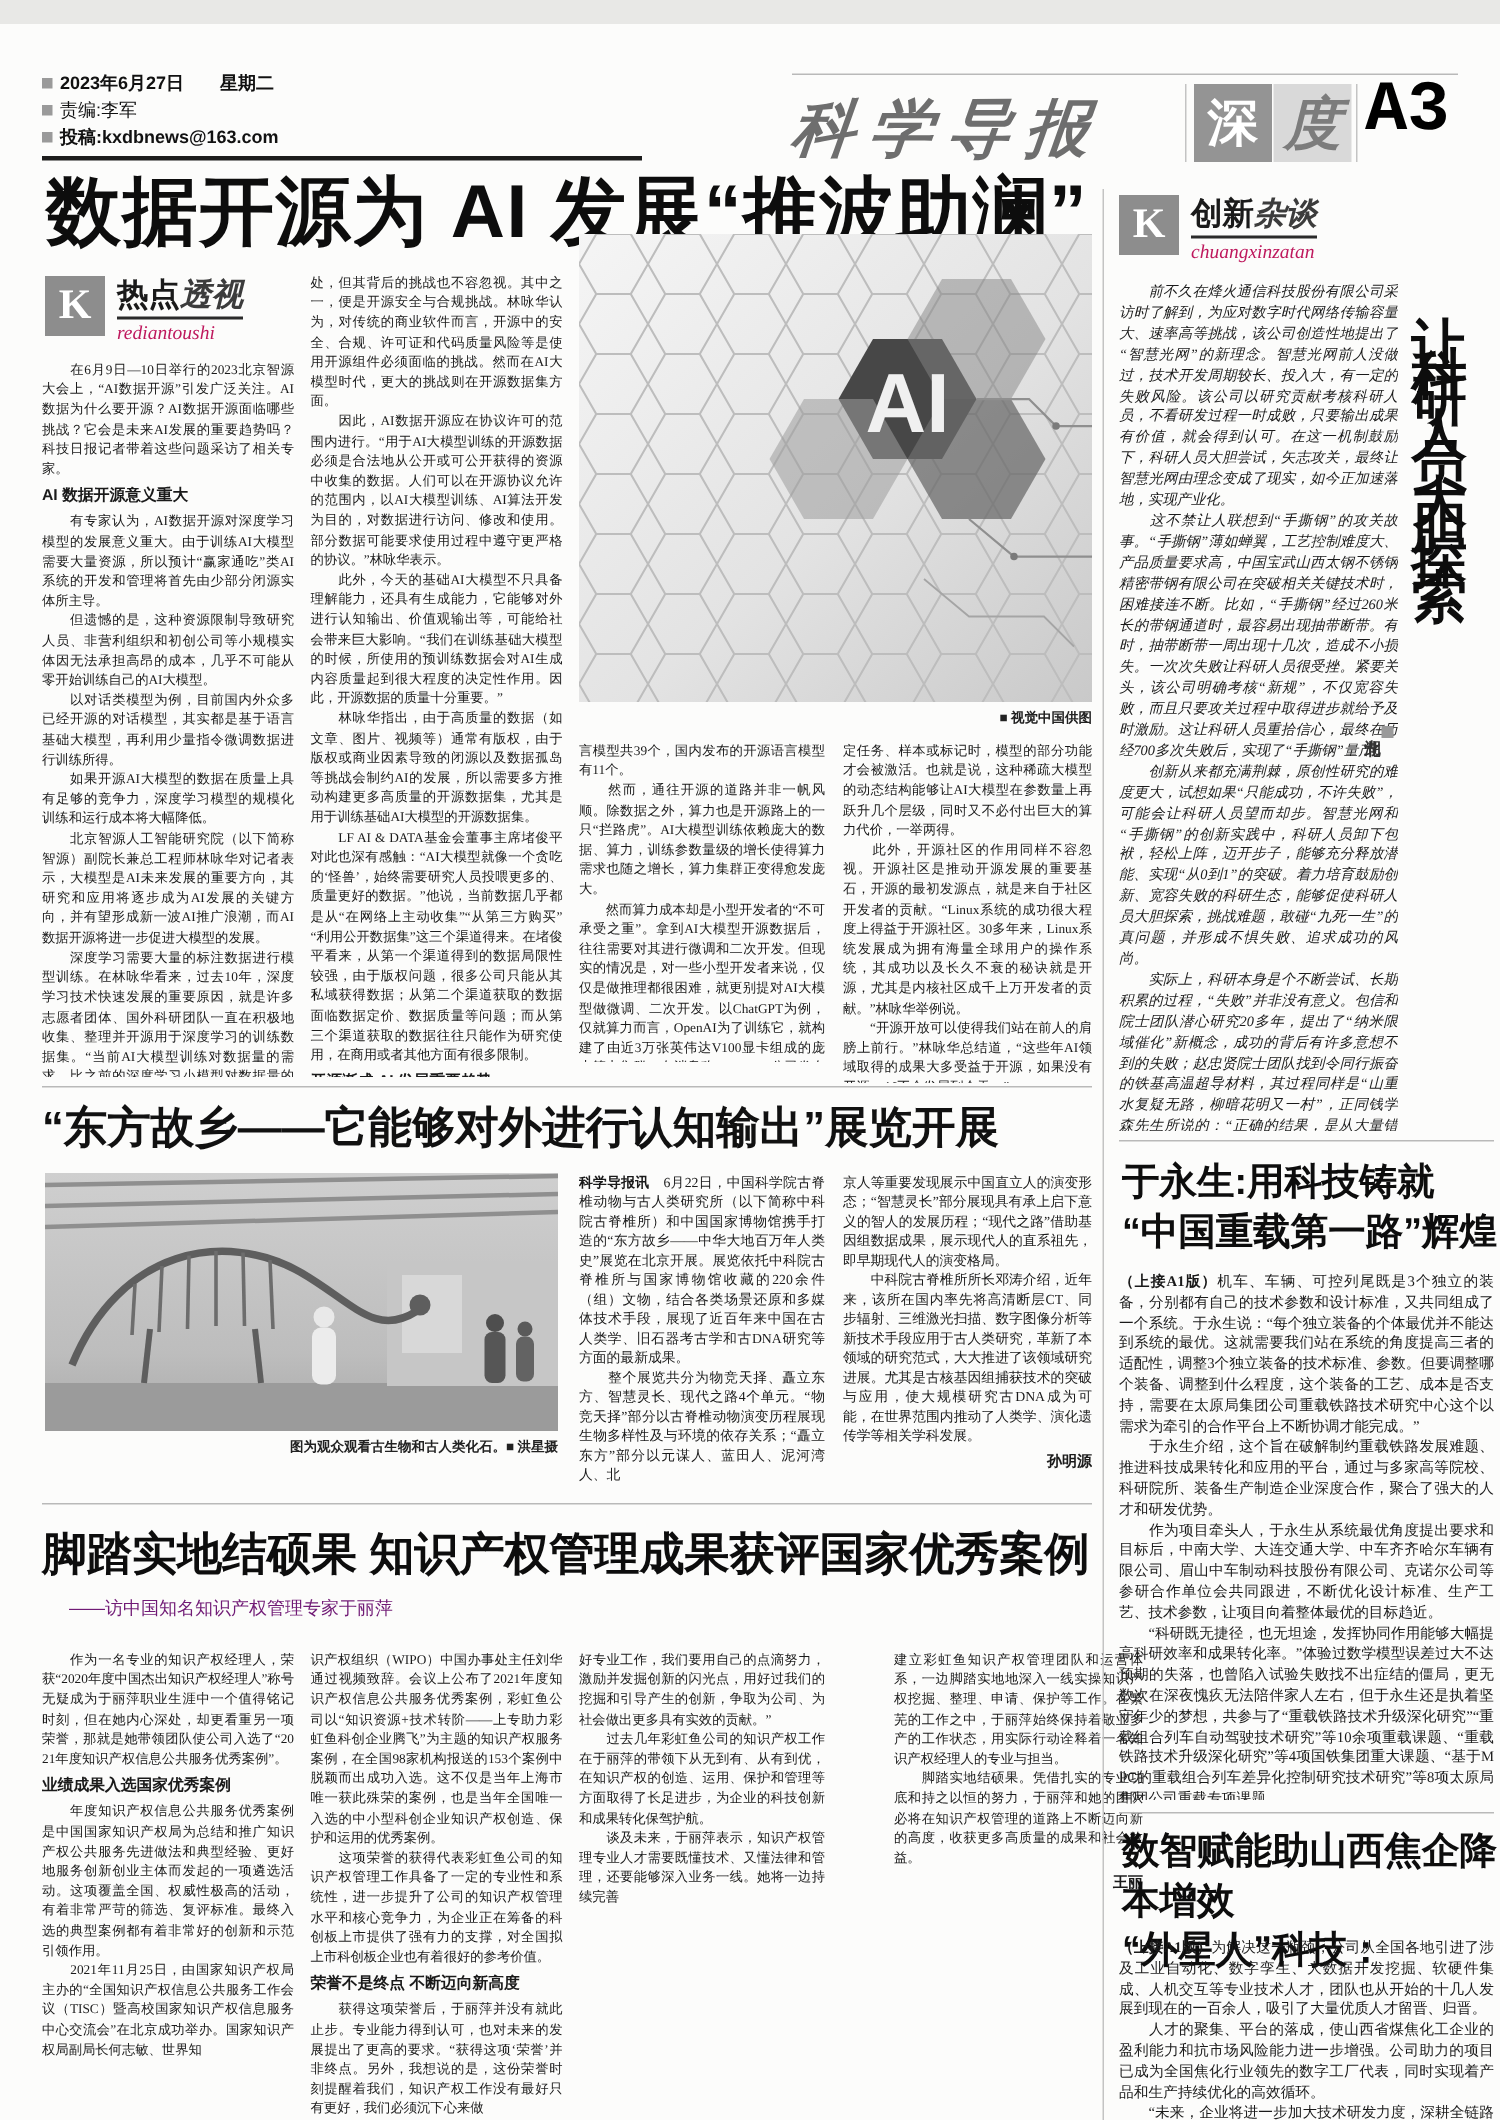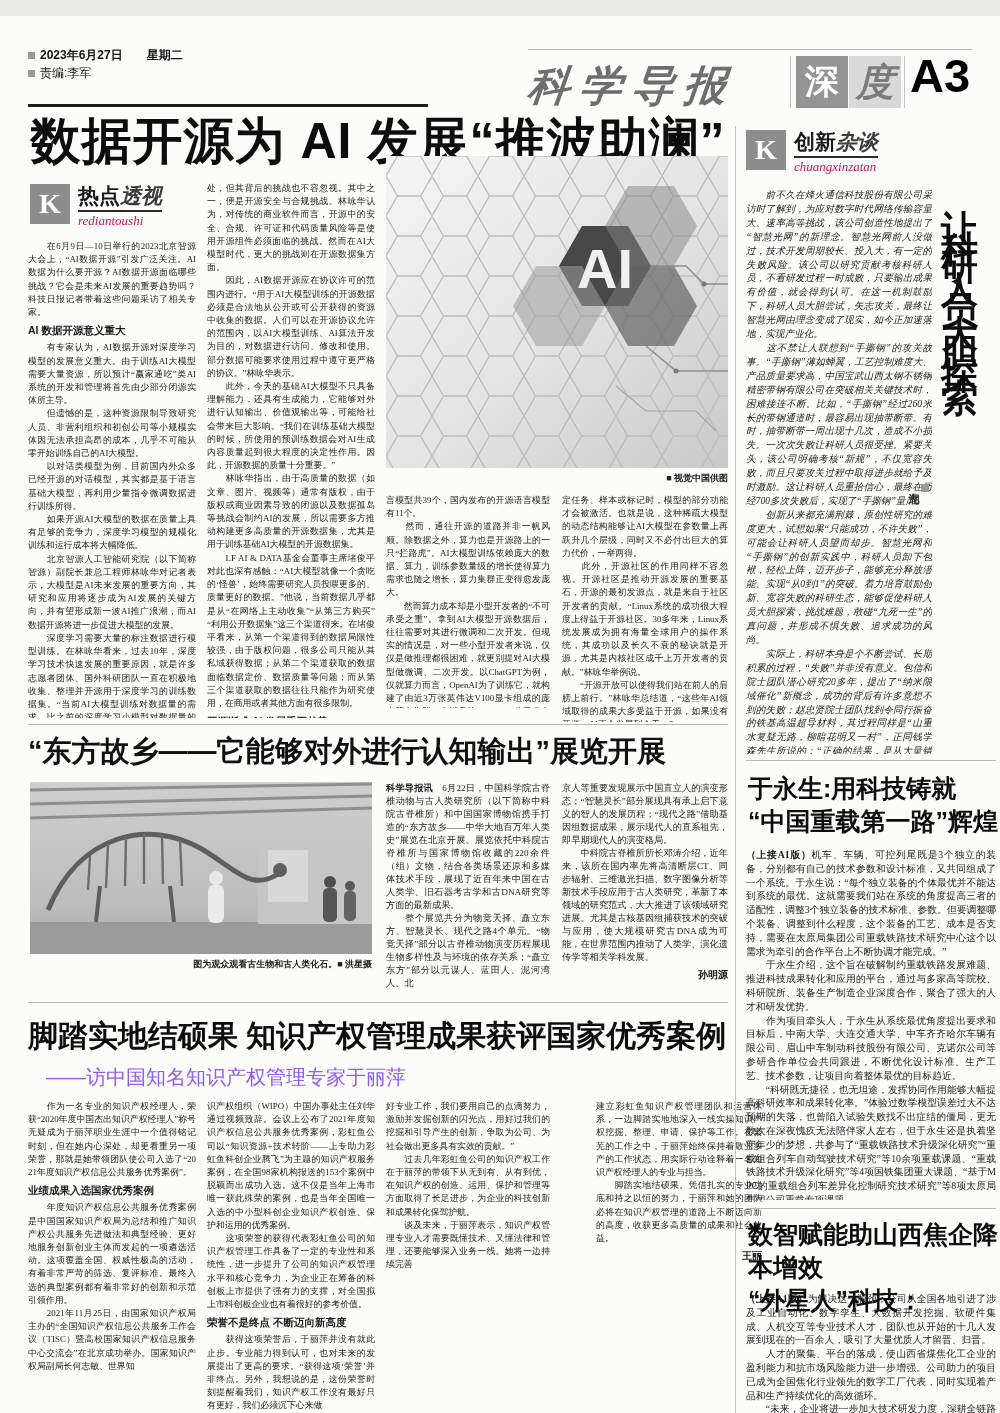--- a/index.html
+++ b/index.html
@@ -21,56 +21,59 @@
   
   .mh-line{font-size:12px;line-height:18px;color:#111;font-family:"Liberation Sans","DejaVu Sans",sans-serif;}
   .mh-line .sq{display:inline-block;width:7px;height:7px;background:#9a9a9a;margin-right:5px;}
   .mh-bold{font-weight:bold;}
   .paper-logo{font-size:42px;font-weight:bold;font-style:italic;color:#6e6e6e;letter-spacing:10px;
               font-family:"Liberation Serif","DejaVu Serif",serif;transform:skewX(-6deg);}
   .sec-box1{width:52px;height:52px;background:#949494;color:#fff;font-weight:bold;font-size:34px;
             display:flex;align-items:center;justify-content:center;font-family:"Liberation Sans","DejaVu Sans",sans-serif;}
   .sec-box2{width:52px;height:52px;background:#d9d9d9;color:#7c7c7c;font-style:italic;font-weight:bold;
             font-size:38px;display:flex;align-items:center;justify-content:center;}
-  .pageno{font-size:47px;font-weight:bold;font-family:Liberation Sans, sans-serif;color:#000;}
+  .pageno{font-size:47px;font-weight:bold;font-family:Liberation Mono, monospace;color:#000;}
   .vline{background:#c3c3c3;width:1px;}
   .hline{background:#b9b9b9;height:1px;}
   
   .kicker{display:flex;align-items:flex-start;}
   .kbox{width:40px;height:40px;background:#8d8d8d;color:#fff;font-weight:bold;font-size:28px;
         display:flex;align-items:center;justify-content:center;font-family:"Liberation Serif","DejaVu Serif",serif;}
   .ktext{margin-left:8px;}
   .ktitle{border-bottom:2px solid #2a2a2a;padding-bottom:2px;font-size:21px;line-height:24px;}
   .ktitle .k1{font-weight:bold;font-family:"Liberation Sans","DejaVu Sans",sans-serif;}
   .ktitle .k2{font-style:italic;font-weight:bold;color:#3c3c3c;}
   .kpy{font-style:italic;font-size:13px;color:#be185d;margin-top:1px;font-family:"Liberation Serif","DejaVu Serif",serif;}
   
   .headline-main{font-family:"Liberation Sans","DejaVu Sans",sans-serif;font-weight:900;font-size:50px;
                  letter-spacing:1px;text-align:center;color:#0d0d0d;}
   .headline-mid{font-family:"Liberation Sans","DejaVu Sans",sans-serif;font-weight:600;font-size:29px;color:#111;}
   .headline-ip{font-family:"Liberation Sans","DejaVu Sans",sans-serif;font-weight:800;font-size:30px;color:#0d0d0d;}
-  .dek{font-family:"Liberation Sans","DejaVu Sans",sans-serif;font-size:20px;color:#8b5cf6;}
+  .dek{font-family:"Liberation Sans","DejaVu Sans",sans-serif;font-size:12px;color:#701a75;}
   .headline-r{font-family:"Liberation Sans","DejaVu Sans",sans-serif;font-weight:800;font-size:25px;
               line-height:33px;color:#0d0d0d;}
   .vert-title{writing-mode:vertical-rl;text-orientation:upright;font-family:"Liberation Sans","DejaVu Sans",sans-serif;
               font-weight:900;font-size:37px;letter-spacing:21px;color:#0d0d0d;}
   .vert-author{writing-mode:vertical-rl;text-orientation:upright;font-size:11px;font-weight:bold;color:#333;}
   .vert-author .sq{display:block;width:8px;height:8px;background:#9a9a9a;margin:0 auto 5px auto;}
 </style>
 </head>
 <body>
 
 <div id="page">
 
   <div class="abs" style="left:28px;top:30px;width:400px;">
     <div class="mh-line mh-bold">
       <span class="sq"></span><span>2023年6月27日</span>　　<span>星期二</span>
     </div>
     <div class="mh-line">
       <span class="sq"></span><span>责编:李军</span>
+    </div>
+    <div class="mh-line mh-bold">
+      <span class="sq"></span><span>投稿:kxdbnews@163.com</span>
     </div>
   </div>
   <div class="abs" style="left:28px;top:88px;width:400px;height:3px;background:#1c1c1c;"></div>
   <div class="abs hline" style="left:528px;top:33px;width:444px;"></div>
   <div class="abs paper-logo" style="left:528px;top:42px;">科学导报</div>
   <div class="abs vline" style="left:790px;top:40px;height:52px;"></div>
   <div class="abs sec-box1" style="left:796px;top:40px;">深</div>
   <div class="abs sec-box2" style="left:849px;top:40px;">度</div>
   <div class="abs vline" style="left:904px;top:40px;height:52px;"></div>
   <div class="abs pageno" style="left:910px;top:32px;">A3</div>

